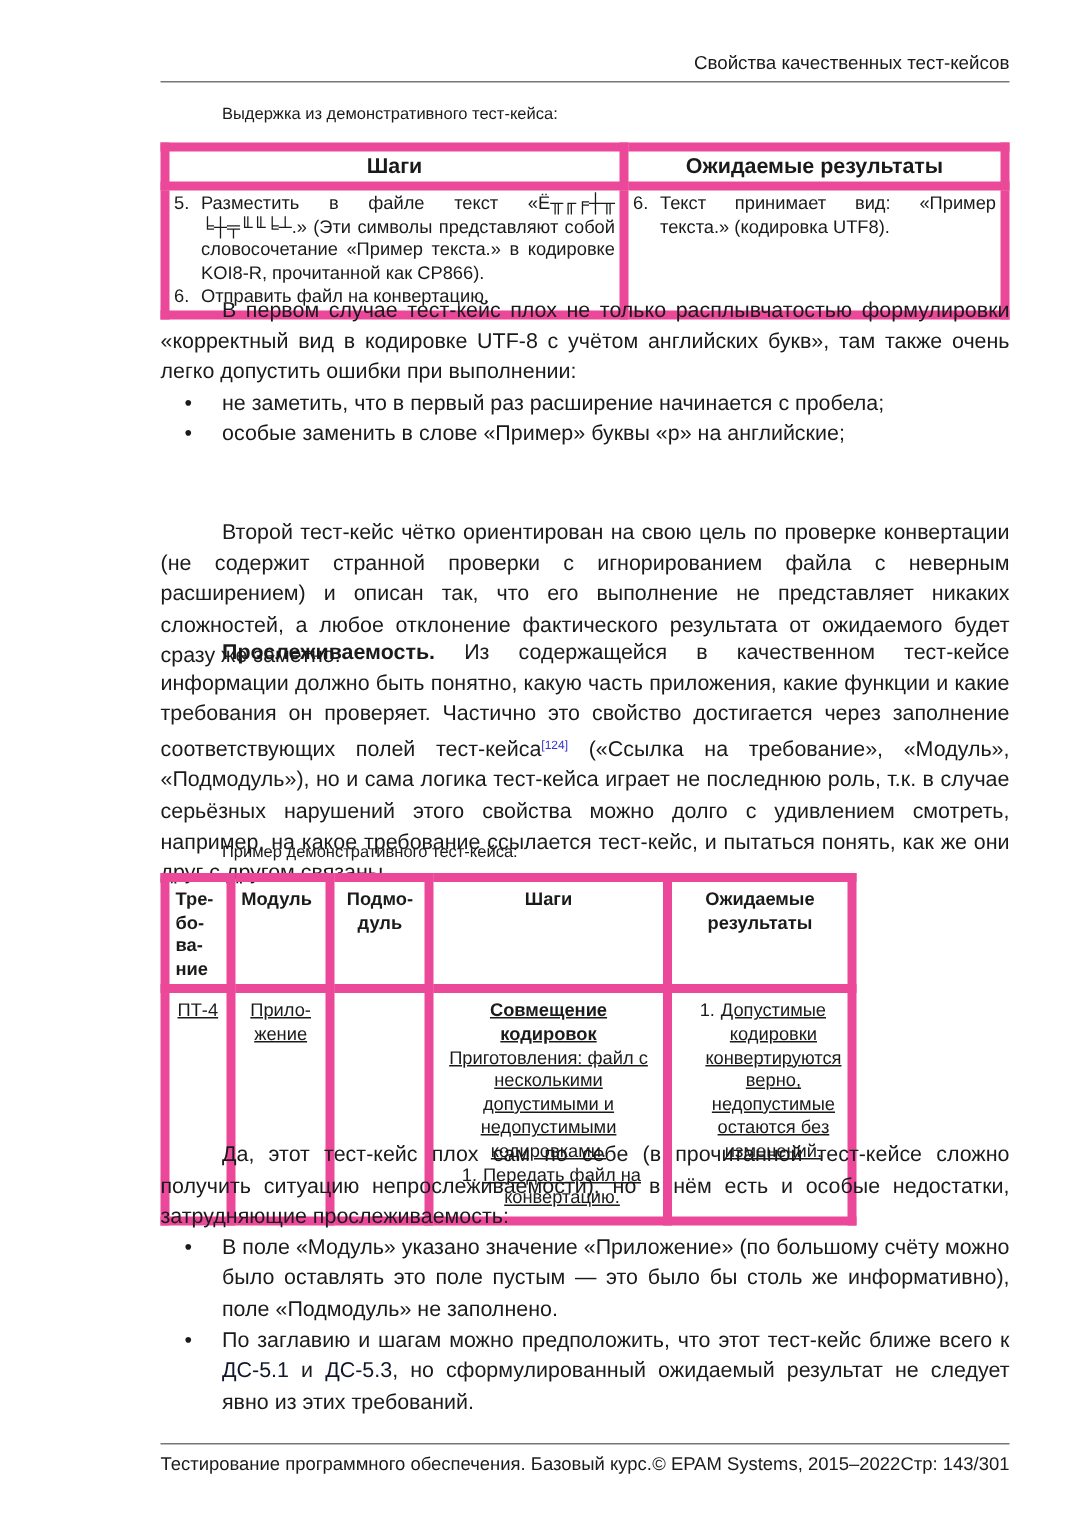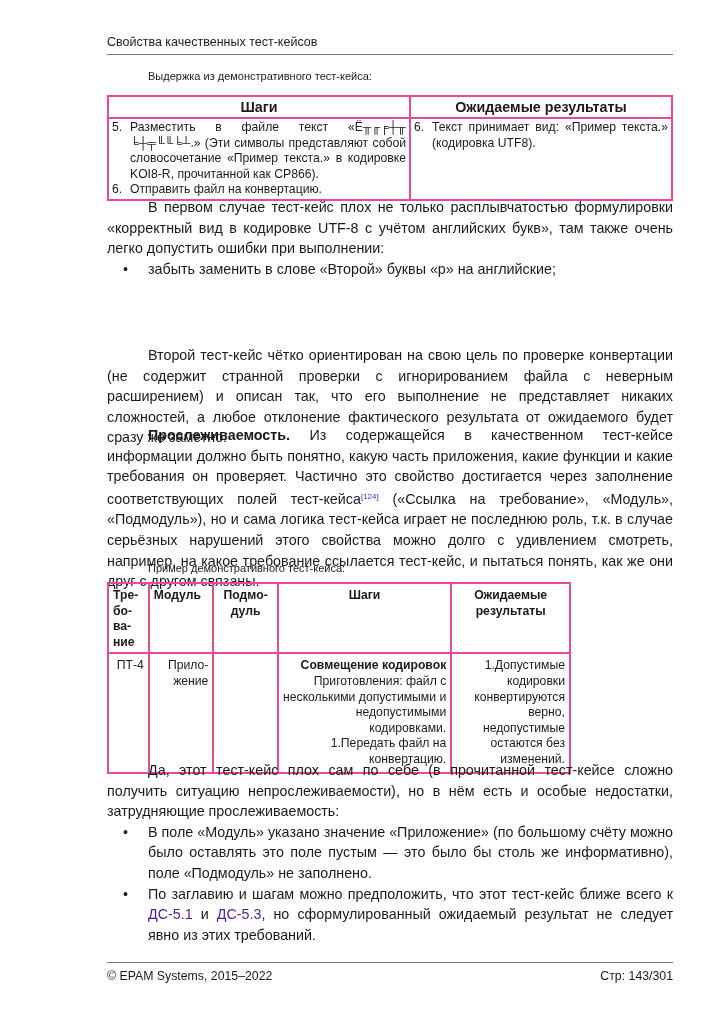--- a/index.html
+++ b/index.html
@@ -1,42 +1,42 @@
 <!DOCTYPE html>
 <html><head>
 <meta charset="utf-8">
 <style>
   html, body { margin: 0; padding: 0; background: #ffffff; }
   body { width: 725px; height: 1024px; position: relative; overflow: hidden;
          font-family: "Liberation Sans", sans-serif; color: #1a1a1a; }
   .page { position: absolute; left: 107px; top: 0; width: 566px; }
   .running-header { position: absolute; top: 35px; left: 0; width: 566px; font-size: 12.5px;
-         padding-bottom: 5px; border-bottom: 1px solid #777; }
+         padding-bottom: 5px; border-bottom: 1px solid #777; text-align: right; }
   .p { font-size: 14.3px; line-height: 20.6px; text-align: justify; margin: 0; }
   .indent { text-indent: 41px; }
   .caption { position: absolute; left: 41px; font-size: 11px; }
   table { border-collapse: collapse; font-size: 12.2px; line-height: 15.6px; }
-  td, th { border: 2px solid #ec4899; vertical-align: top; }
+  td, th { border: 6px solid #ec4899; vertical-align: top; }
   .t1 { position: absolute; top: 95px; left: 0; width: 566px; }
   .t1 th { font-size: 14.3px; font-weight: bold; text-align: center; padding: 1px 4px; line-height: 18px; }
   .t1 td { padding: 1px 3px 1px 3px; text-align: justify; }
   .num { display: inline-block; width: 18px; text-indent: 0; }
   .hang { padding-left: 18px; text-indent: -18px; }
   .blk1 { position: absolute; top: 197px; left: 0; width: 566px; }
   ul.bul { margin: 0; padding: 0; list-style: none; }
   ul.bul li { position: relative; padding-left: 41px; font-size: 14.3px; line-height: 20.6px; text-align: justify; }
   ul.bul li::before { content: "•"; position: absolute; left: 16px; top: 0; }
   .sup { font-size: 8px; vertical-align: 5px; color: #3333cc; }
-  .link { color: #4c1d95; }
+  .link { color: #0f172a; }
   .blk2 { position: absolute; top: 345px; left: 0; width: 566px; }
   .blk3 { position: absolute; top: 425px; left: 0; width: 566px; }
   .t2 { position: absolute; top: 582px; left: 0; width: 464px; }
   .t2 th { font-weight: bold; text-align: center; padding: 4px 4px 2px 4px; }
   .t2 th.l { text-align: left; }
-  .t2 td { padding: 4px 4px 4px 4px; text-align: right; }
+  .t2 td { padding: 4px 4px 4px 4px; text-align: center; text-decoration: underline; }
   .blk4 { position: absolute; top: 760px; left: 0; width: 566px; }
   .footer { position: absolute; top: 962px; left: 0; width: 566px; border-top: 1px solid #777;
             padding-top: 6px; font-size: 12.3px; display: flex; justify-content: space-between; }
   .footer span { white-space: nowrap; }
 </style>
 </head>
 <body>
 
 <div class="page">
 
@@ -58,21 +58,22 @@
       <td>
         <div class="hang"><span class="num">6.</span><span>Текст принимает вид: «Пример текста.» (кодировка UTF8).</span></div>
       </td>
     </tr>
   </tbody>
     </table>
 
   <div class="blk1">
     <p class="p indent">В первом случае тест-кейс плох не только расплывчатостью формулировки «корректный вид в кодировке UTF-8 с учётом английских букв», там также очень легко допустить ошибки при выполнении:</p>
     <ul class="bul">
-      <li>забыть заменить в слове «Второй» буквы «р» на английские;</li>
+      <li>не заметить, что в первый раз расширение начинается с пробела;</li>
+      <li>особые заменить в слове «Пример» буквы «р» на английские;</li>
     </ul>
   </div>
 
   <div class="blk2">
     <p class="p indent">Второй тест-кейс чётко ориентирован на свою цель по проверке конвертации (не содержит странной проверки с игнорированием файла с неверным расширением) и описан так, что его выполнение не представляет никаких сложностей, а любое отклонение фактического результата от ожидаемого будет сразу же заметно.</p>
   </div>
 
   <div class="blk3">
     <p class="p indent"><b>Прослеживаемость.</b><span> Из содержащейся в качественном тест-кейсе информации должно быть понятно, какую часть приложения, какие функции и какие требования он проверяет. Частично это свойство достигается через заполнение соответствующих полей тест-кейса</span><span class="sup">[124]</span><span> («Ссылка на требование», «Модуль», «Подмодуль»), но и сама логика тест-кейса играет не последнюю роль, т.к. в случае серьёзных нарушений этого свойства можно долго с удивлением смотреть, например, на какое требование ссылается тест-кейс, и пытаться понять, как же они друг с другом связаны.</span></p>
   </div>
@@ -106,17 +107,18 @@
 
   <div class="blk4">
     <p class="p indent">Да, этот тест-кейс плох сам по себе (в прочитанной тест-кейсе сложно получить ситуацию непрослеживаемости), но в нём есть и особые недостатки, затрудняющие прослеживаемость:</p>
     <ul class="bul">
       <li>В поле «Модуль» указано значение «Приложение» (по большому счёту можно было оставлять это поле пустым — это было бы столь же информативно), поле «Подмодуль» не заполнено.</li>
       <li><span>По заглавию и шагам можно предположить, что этот тест-кейс ближе всего к </span><span class="link">ДС-5.1</span><span> и </span><span class="link">ДС-5.3</span><span>, но сформулированный ожидаемый результат не следует явно из этих требований.</span></li>
     </ul>
   </div>
 
   <div class="footer">
+    <span>Тестирование программного обеспечения. Базовый курс.</span>
     <span>© EPAM Systems, 2015–2022</span>
     <span>Стр: 143/301</span>
   </div>
 
 </div>
 
 </body></html>

